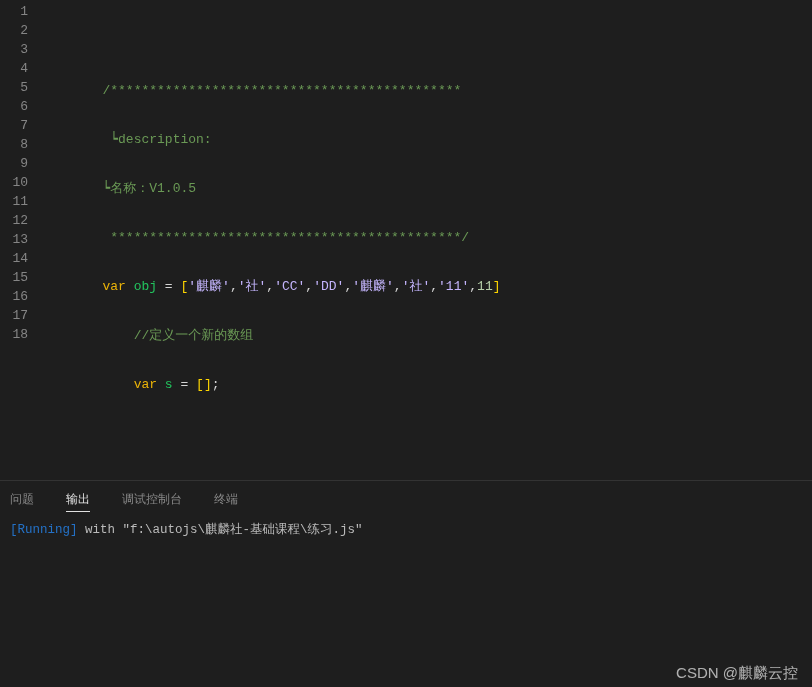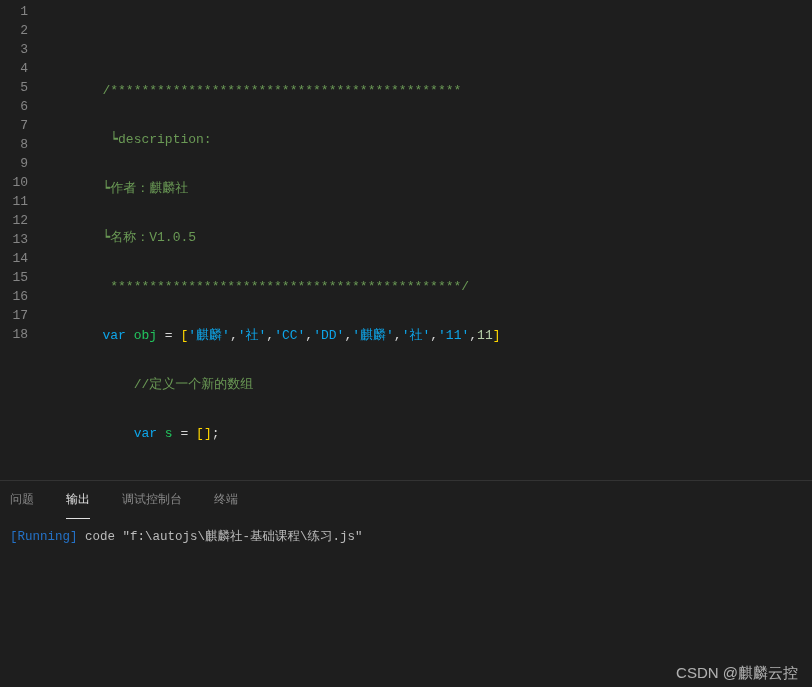--- a/index.html
+++ b/index.html
@@ -34,23 +34,23 @@
       flex: 1;
       padding-top: 2px;
       white-space: pre;
       overflow: hidden;
     }
     .code-content .line {
       height: 19px;
       line-height: 19px;
     }
     .tk-comment { color: #6a9955; }
-    .tk-keyword { color: #0ea5e9; }
+    .tk-keyword { color: #eab308; }
     .tk-var { color: #22c55e; }
-    .tk-string { color: #0ea5e9; }
+    .tk-string { color: #c4b5fd; }
     .tk-number { color: #b5cea8; }
     .tk-punct { color: #d4d4d4; }
     .tk-brace-y { color: #ffd700; }
     .tk-op { color: #d4d4d4; }
     .panel {
       border-top: 1px solid #333;
       background: #1e1e1e;
       padding: 6px 10px;
     }
     .panel-tabs {
@@ -59,21 +59,21 @@
       font-size: 12px;
       color: #888;
       padding: 4px 0 8px 0;
     }
     .panel-tabs .tab {
       cursor: pointer;
     }
     .panel-tabs .tab.active {
       color: #e0e0e0;
       border-bottom: 1px solid #e0e0e0;
-      padding-bottom: 10px;
+      padding-bottom: 3px;
     }
     .panel-output {
       font-size: 12.5px;
       line-height: 20px;
     }
     .out-running { color: #2472c8; }
     .out-done { color: #2472c8; }
     .out-info { color: #bbb; }
     .out-num { color: #b5cea8; }
     .watermark {
@@ -106,21 +106,20 @@
     <div>14</div>
     <div>15</div>
     <div>16</div>
     <div>17</div>
     <div>18</div>
   </div>
   <div class="code-content">
     <div class="line"></div>
     <div class="line">        <span class="tk-comment">/*********************************************</span></div>
     <div class="line">        <span class="tk-comment"> ┕description:</span></div>
-    <div class="line">        <span class="tk-comment"><span>┕作者：</span><span>麒麟社</span></span></div>
     <div class="line">        <span class="tk-comment"><span>┕名称：</span><span>V1.0.5</span></span></div>
     <div class="line">        <span class="tk-comment"> *********************************************/</span></div>
     <div class="line">        <span class="tk-keyword">var</span> <span class="tk-var">obj</span> <span class="tk-op">=</span> <span class="tk-brace-y">[</span><span class="tk-string">'麒麟'</span><span class="tk-punct">,</span><span class="tk-string">'社'</span><span class="tk-punct">,</span><span class="tk-string">'CC'</span><span class="tk-punct">,</span><span class="tk-string">'DD'</span><span class="tk-punct">,</span><span class="tk-string">'麒麟'</span><span class="tk-punct">,</span><span class="tk-string">'社'</span><span class="tk-punct">,</span><span class="tk-string">'11'</span><span class="tk-punct">,</span><span class="tk-number">11</span><span class="tk-brace-y">]</span></div>
     <div class="line">            <span class="tk-comment">//定义一个新的数组</span></div>
     <div class="line">            <span class="tk-keyword">var</span> <span class="tk-var">s</span> <span class="tk-op">=</span> <span class="tk-brace-y">[</span><span class="tk-brace-y">]</span><span class="tk-punct">;</span></div>
     
     
     
     
     
@@ -131,18 +130,18 @@
 </div>
 
 <div class="panel">
   <div class="panel-tabs">
     <span class="tab">问题</span>
     <span class="tab active">输出</span>
     <span class="tab">调试控制台</span>
     <span class="tab">终端</span>
   </div>
   <div class="panel-output">
-    <div><span class="out-running">[Running]</span><span class="out-info"> code </span><span class="out-info">"f:\autojs\麒麟社-基础课程\练习.js"</span></div>
+    <div><span class="out-running">[Running]</span><span class="out-info"> with </span><span class="out-info">"f:\autojs\麒麟社-基础课程\练习.js"</span></div>
     <div>&nbsp;</div>
   </div>
 </div>
 
 <div class="watermark">CSDN @麒麟云控</div>
 
 </body></html>

